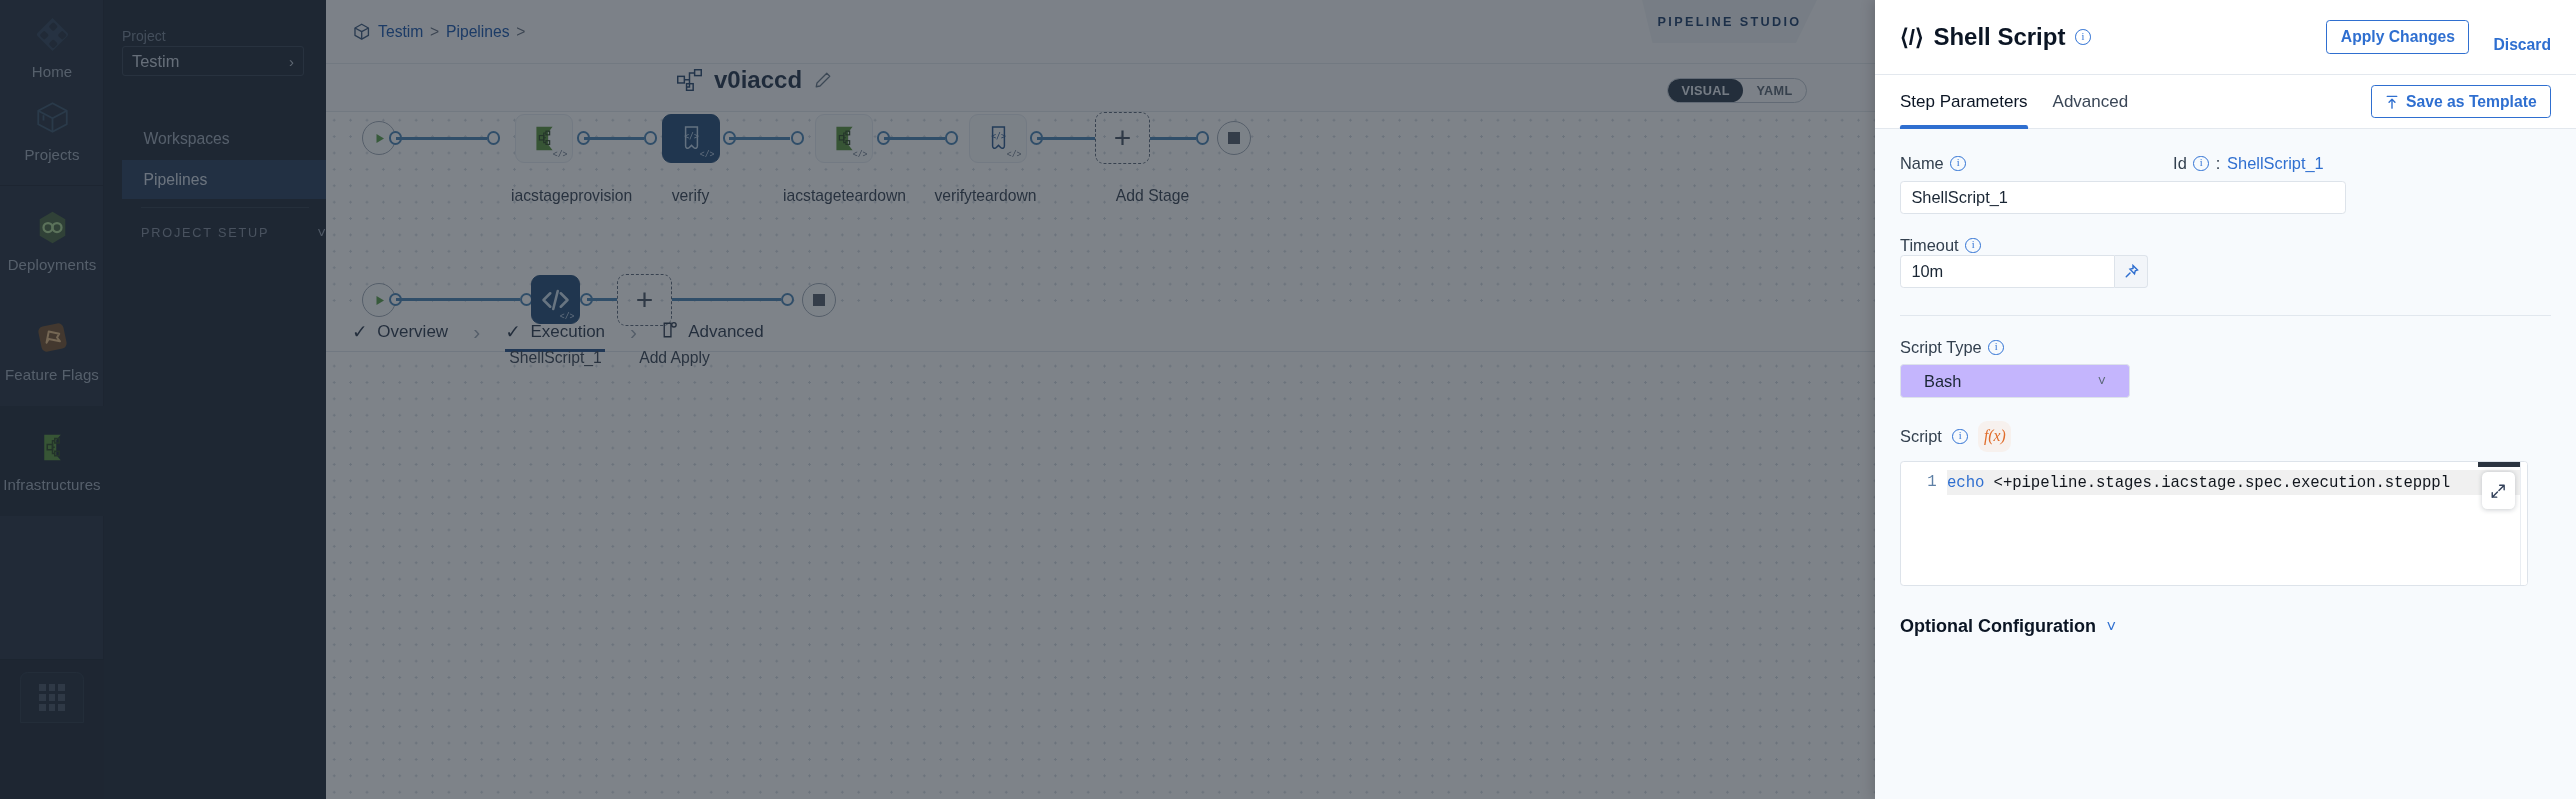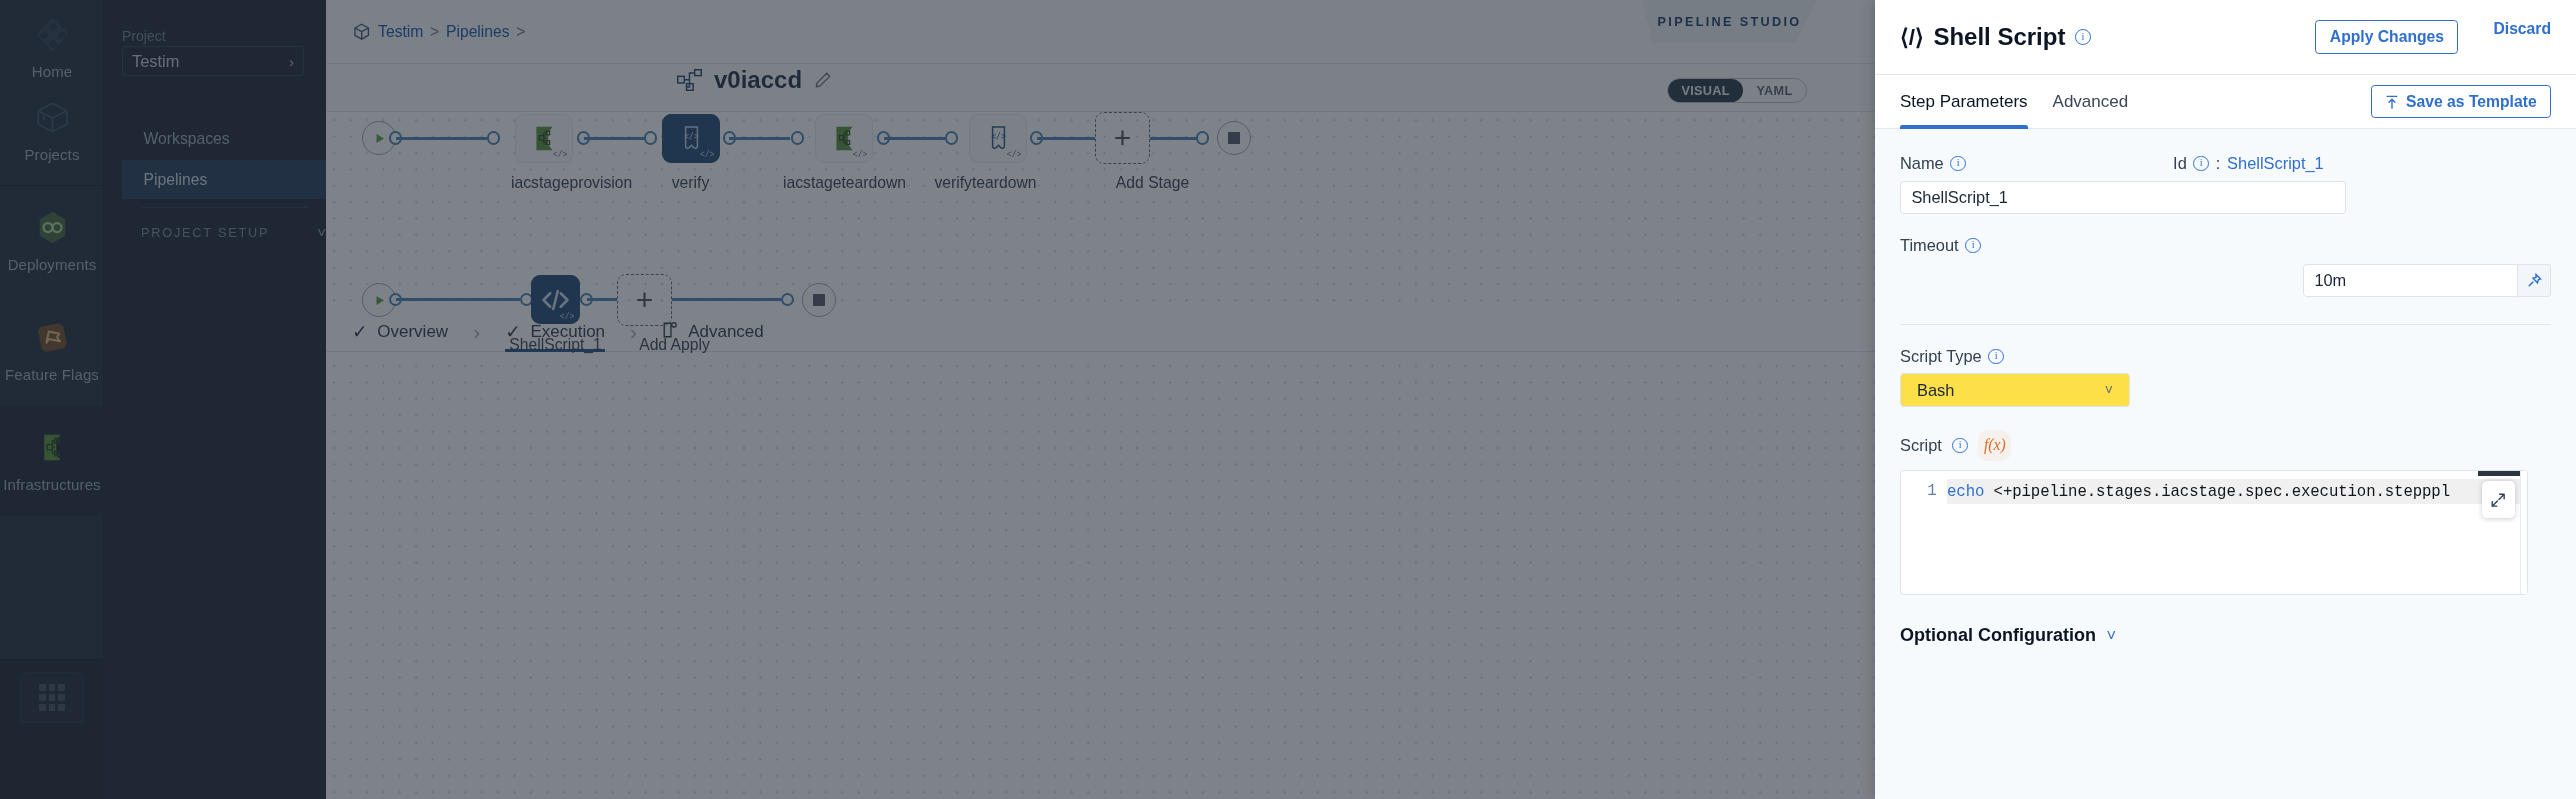--- a/index.html
+++ b/index.html
@@ -184,21 +184,21 @@
   }
   .node.sel { background: #16406e; border-color: #16406e; }
   .node .corner {
     position: absolute; right: 4.5px; bottom: 2.2px; font-size: 8.2px; color: #5c6b7d;
     font-family: "Liberation Mono", monospace;
   }
   .node.sel .corner { color: #b9cde4; }
   .node.step { width: 49px; height: 49px; }
   .node-lbl {
     position: absolute; text-align: center; font-size: 15.7px; color: #2a3647;
-    line-height: 1.45; width: 119px;
+    line-height: 1.45; width: 119px; margin-top: 13px;
   }
   .addbox {
     position: absolute; width: 55px; height: 52px; border-radius: 9px;
     border: 1.9px dashed #515e70; display: flex; align-items: center;
     justify-content: center; cursor: pointer; background: transparent;
   }
   .addbox .plus { font-size: 30px; color: #3b4858; font-weight: 300; line-height: 1; }
 
   
   .dimmer {
@@ -217,21 +217,21 @@
   }
   .dw-title { display: flex; align-items: center; gap: 9.7px; }
   .dw-title .codeico { font-size: 22.4px; color: #0b1524; font-weight: 700; font-family: "Liberation Sans", sans-serif; }
   .dw-title .tx { font-size: 24px; font-weight: 700; color: #0b1524; }
   .info {
     display: inline-flex; width: 15.7px; height: 15.7px; border-radius: 50%;
     border: 1.3px solid #3072d4; color: #3072d4; font-size: 10.4px;
     align-items: center; justify-content: center; cursor: pointer;
     font-family: "Liberation Serif", serif; line-height: 1;
   }
-  .dw-head-actions { margin-left: auto; display: flex; align-items: flex-start; gap: 35px; }
+  .dw-head-actions { margin-left: auto; display: flex; align-items: flex-end; gap: 24px; }
   .btn-outline {
     border: 1.2px solid #2f6fd0; color: #2f6fd0; background: #fff;
     border-radius: 3.7px; padding: 6.7px 13.4px; font-size: 15.7px; font-weight: 700;
     cursor: pointer; white-space: nowrap;
   }
   .btn-text {
     color: #2f6fd0; font-size: 15.7px; font-weight: 700; cursor: pointer; background:none;border:none;
   }
   .dw-tabs {
     height: 54px; background: #fff; border-bottom: 0.7px solid #e3e8ee;
@@ -258,31 +258,31 @@
     font-size: 16.4px; color: #33404f;
   }
   .id-val { color: #2f6fd0; font-weight: 400; cursor: pointer; }
   .inp {
     margin-top: 7.5px; width: 446px; height: 33px; background: #fff;
     border: 0.7px solid #dde3ea; border-radius: 3.7px;
     display: flex; align-items: center; padding: 0 10.4px;
     font-size: 16.4px; color: #1a2634; cursor: text;
   }
   .inp.small { width: 215px; border-radius: 3.7px 0 0 3.7px; }
-  .pinwrap { display: flex; margin-top: 9px; align-items: stretch; justify-content: flex-end; }
+  .pinwrap { display: flex; margin-top: 0; align-items: stretch; }
   .pinbtn {
     width: 33px; height: 33px; background: #f2f5f9; border: 0.7px solid #dde3ea;
     border-left: none; border-radius: 0 3.7px 3.7px 0;
     display: flex; align-items: center; justify-content: center; cursor: pointer;
   }
   .hr { height: 0.7px; background: #e1e7ee; margin: 27px 0 22.4px; }
   .select {
-    margin-top: 7.5px; width: 230px; height: 34px; background: #fde047;
+    margin-top: 7.5px; width: 230px; height: 34px; background: #c4b5fd;
     border: 0.7px solid #dde3ea; border-radius: 3.7px; display: flex;
-    align-items: center; padding: 0 16px; font-size: 16.4px; color: #1a2634;
+    align-items: center; padding: 0 23px; font-size: 16.4px; color: #1a2634;
     cursor: pointer;
   }
   .select .cv { margin-left: auto; color: #5b6878; font-size: 14px; }
   .fx {
     width: 33px; height: 31px; background: #f7f1ee; border-radius: 9px;
     display: inline-flex; align-items: center; justify-content: center;
     color: #e06c2a; font-size: 15.7px; font-style: italic; cursor: pointer;
     font-family: "Liberation Serif", serif;
   }
   .editor {

